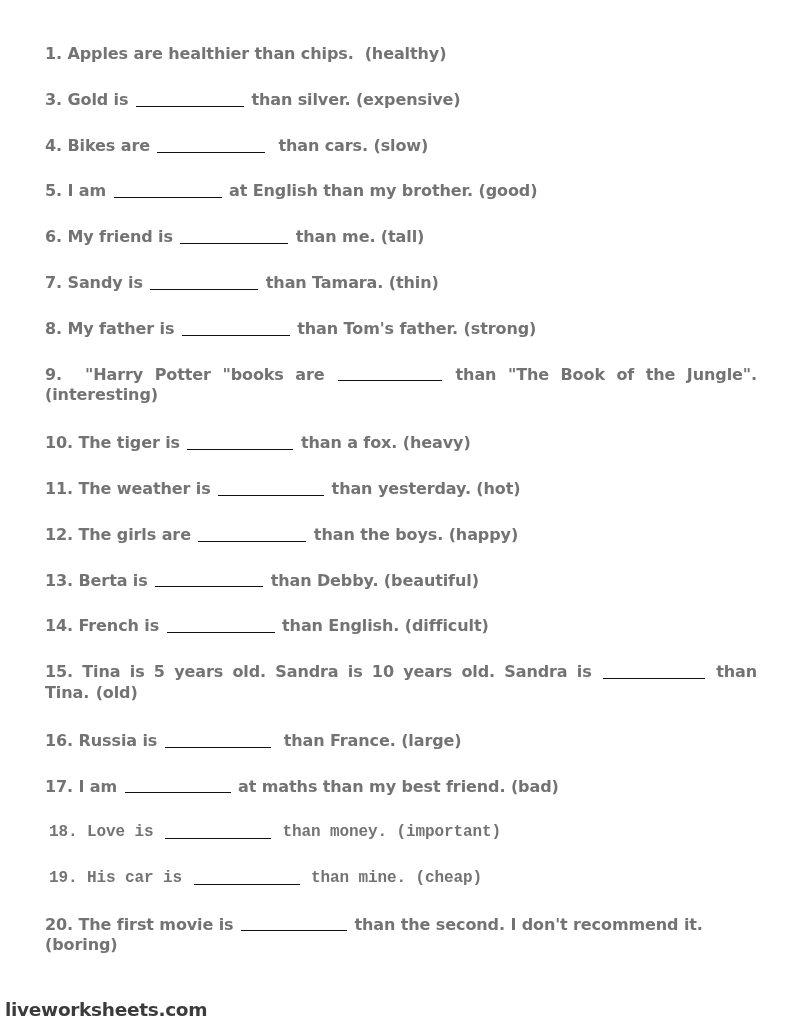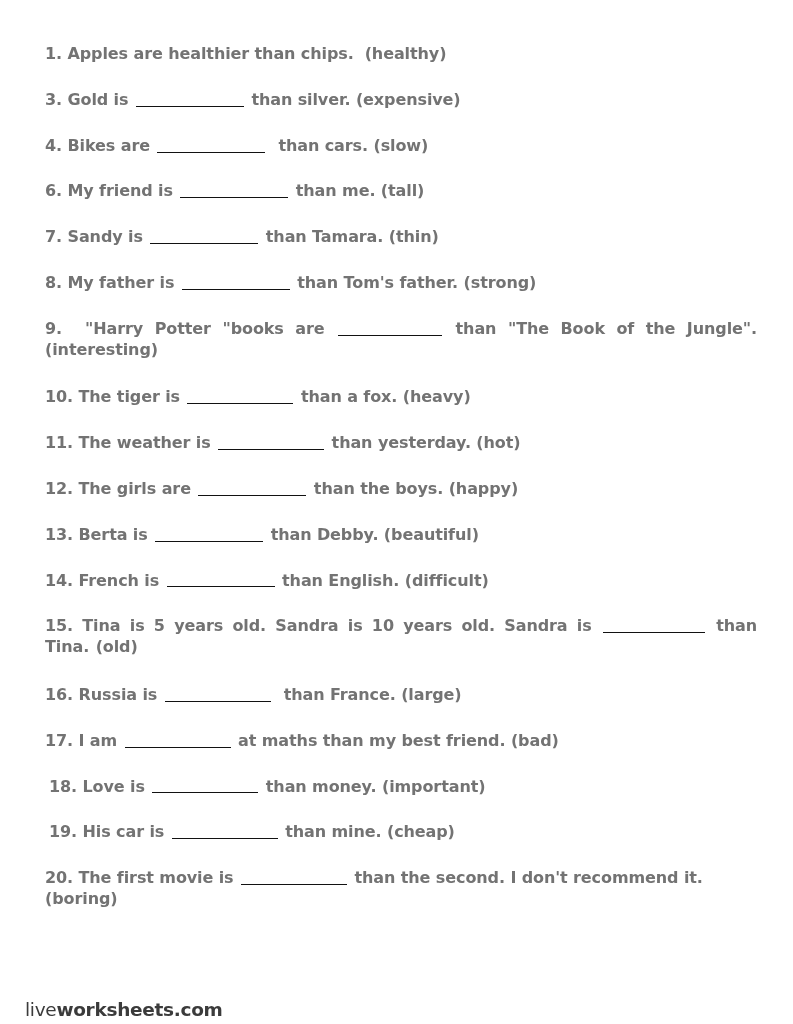--- a/index.html
+++ b/index.html
@@ -43,53 +43,54 @@
 
   
   .item.justified {
     text-align: justify;
     text-align-last: left;
     word-spacing: 1px;
     margin-bottom: 24px;
   }
 
   
-  .item.indent-1 { padding-left: 4px; }
+  .item.indent-1 { padding-left: 4px; font-family: Liberation Mono, monospace; }
   .item.loose { margin-bottom: 27px; }
 
   .blank {
     display: inline-block;
     border-bottom: 1.6px solid #121212;
     height: 0.95em;
     vertical-align: -0.12em;
     margin: 0 2px;
   }
 
   .watermark {
     position: absolute;
     left: 5px;
     top: 999px;
     font-family: "DejaVu Sans", "Liberation Sans", sans-serif;
     font-size: 18.5px;
     letter-spacing: -0.3px;
     color: #3b3b3b;
     white-space: nowrap;
   }
-  .watermark .wm-light { font-weight: 400; margin-left: 20px; }
+  .watermark .wm-light { font-weight: 700; }
   .watermark .wm-bold  { font-weight: bold; margin-top: 24px; }
 </style>
 </head>
 <body>
 
 <div class="sheet">
 
   <div class="exercise-list">
       <div class="item"><span>1.</span><span> Apples are healthier than chips.  (healthy)</span><span></span></div>
       <div class="item"><span>3.</span><span> Gold is </span><span class="blank" style="width: 108px;"></span><span> than silver. (expensive)</span></div>
       <div class="item"><span>4.</span><span> Bikes are </span><span class="blank" style="width: 108px;"></span><span>  than cars. (slow)</span></div>
+      <div class="item"><span>5.</span><span> I am </span><span class="blank" style="width: 108px;"></span><span> at English than my brother. (good)</span></div>
       <div class="item"><span>6.</span><span> My friend is </span><span class="blank" style="width: 108px;"></span><span> than me. (tall)</span></div>
       <div class="item"><span>7.</span><span> Sandy is </span><span class="blank" style="width: 108px;"></span><span> than Tamara. (thin)</span></div>
       <div class="item"><span>8.</span><span> My father is </span><span class="blank" style="width: 108px;"></span><span> than Tom's father. (strong)</span></div>
       <div class="item justified loose"><span>9.</span><span>  "Harry Potter "books are </span><span class="blank" style="width: 104px;"></span><span> than "The Book of the Jungle". (interesting)</span></div>
       <div class="item"><span>10.</span><span> The tiger is </span><span class="blank" style="width: 106px;"></span><span> than a fox. (heavy)</span></div>
       <div class="item"><span>11.</span><span> The weather is </span><span class="blank" style="width: 106px;"></span><span> than yesterday. (hot)</span></div>
       <div class="item"><span>12.</span><span> The girls are </span><span class="blank" style="width: 108px;"></span><span> than the boys. (happy)</span></div>
       <div class="item"><span>13.</span><span> Berta is </span><span class="blank" style="width: 108px;"></span><span> than Debby. (beautiful)</span></div>
       <div class="item"><span>14.</span><span> French is </span><span class="blank" style="width: 108px;"></span><span> than English. (difficult)</span></div>
       <div class="item justified loose"><span>15.</span><span> Tina is 5 years old. Sandra is 10 years old. Sandra is </span><span class="blank" style="width: 102px;"></span><span> than Tina. (old)</span></div>

